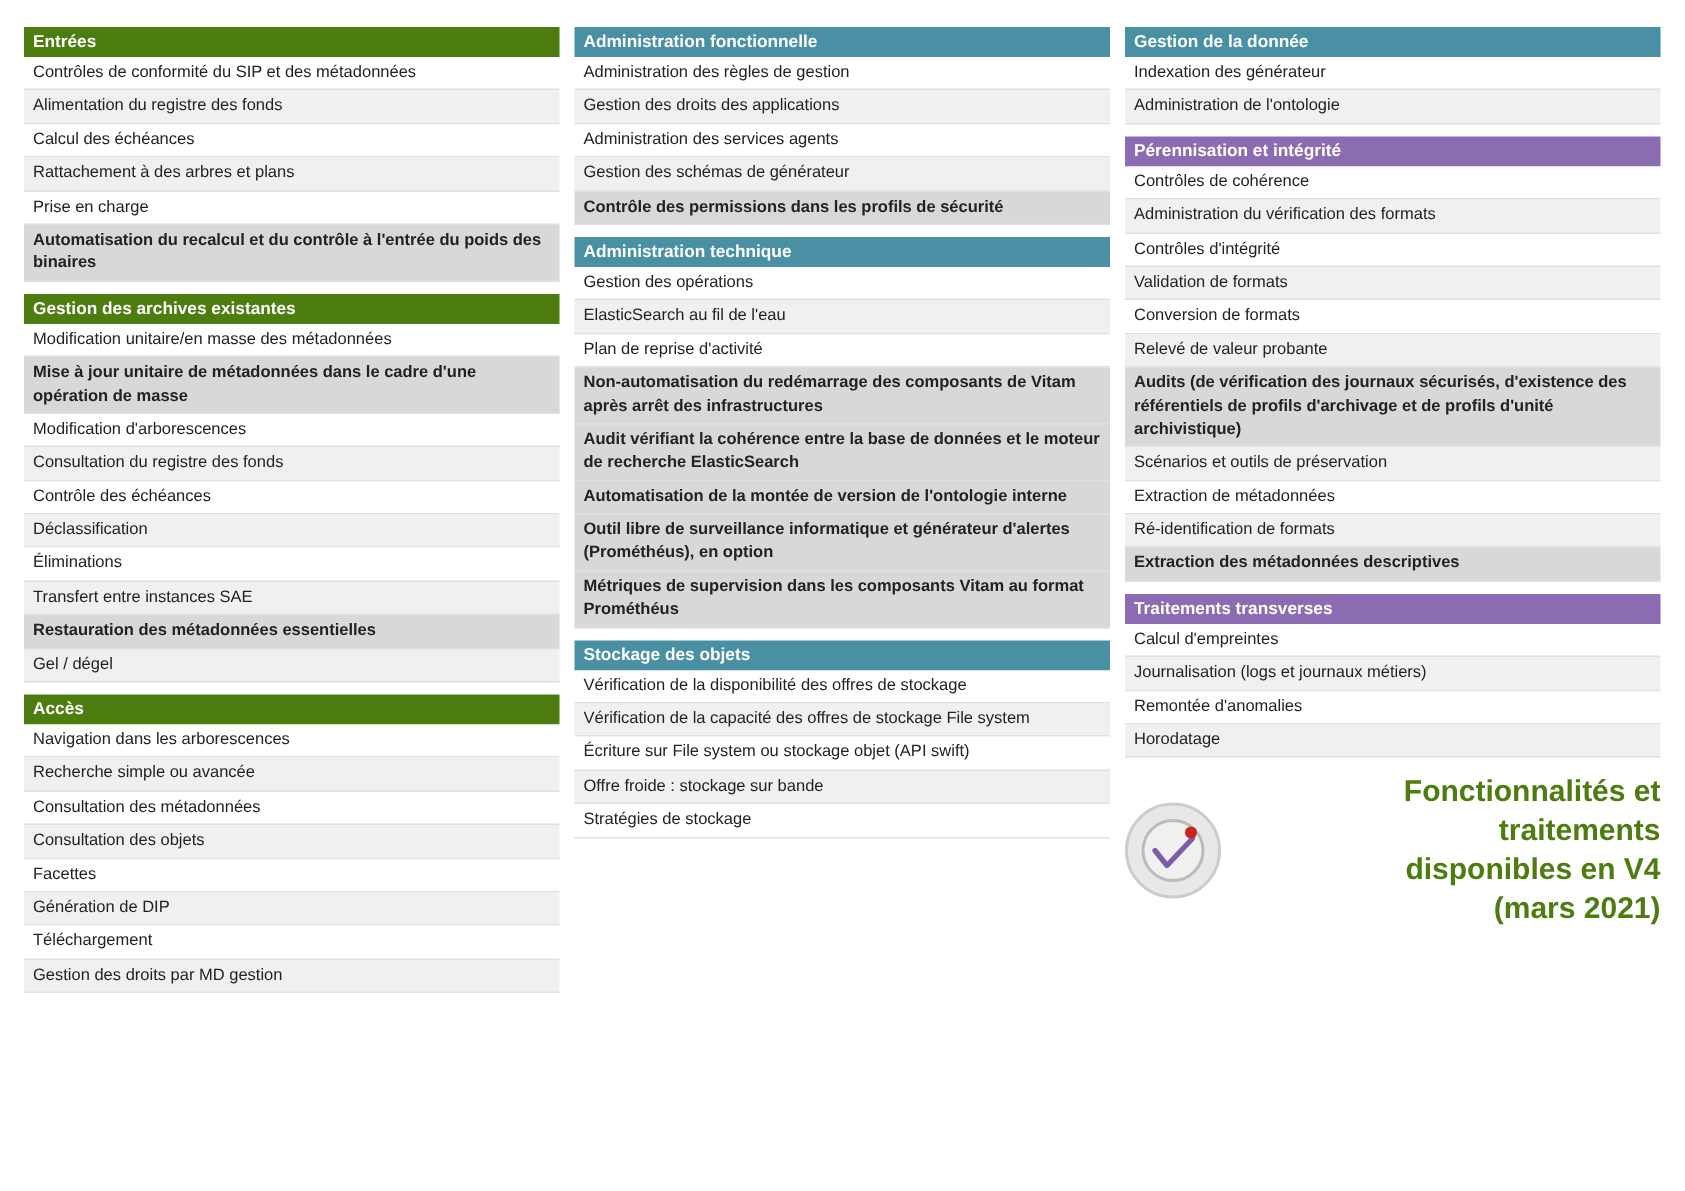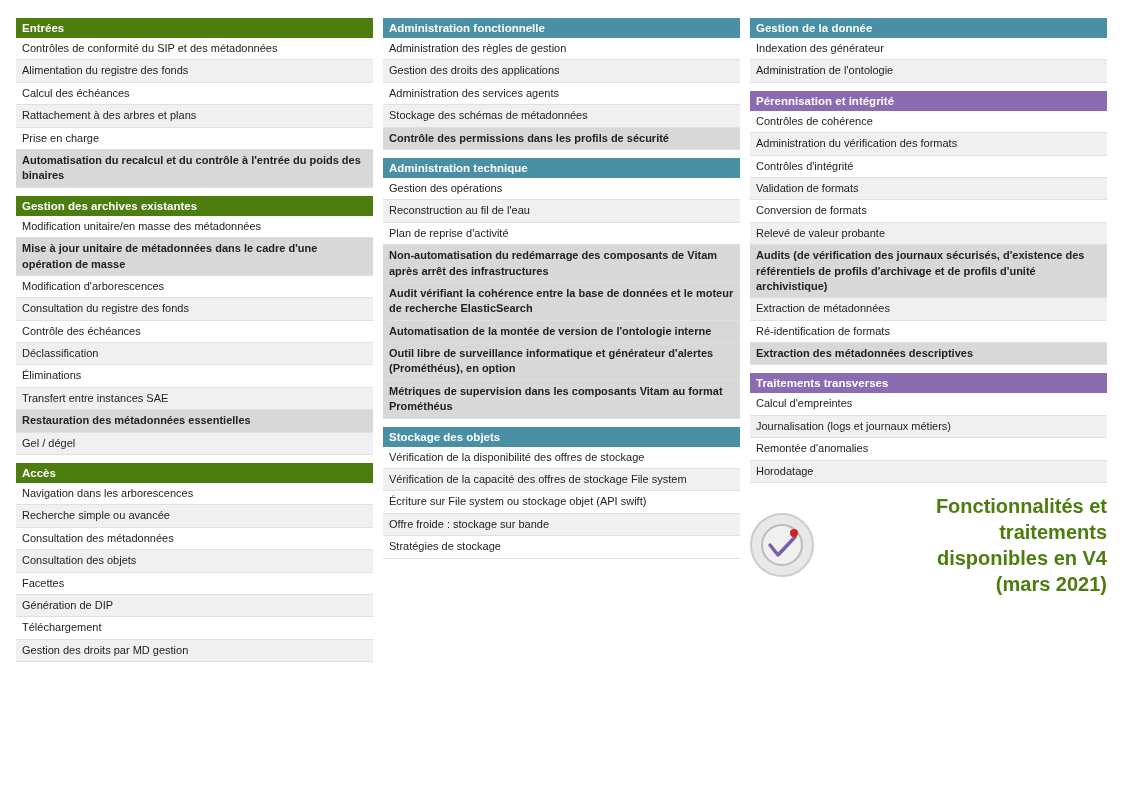--- a/index.html
+++ b/index.html
@@ -113,29 +113,29 @@
       </div>
     </div>
 
   <div id="col2-container">
       <div class="section">
         <div class="section-header blue">Administration fonctionnelle</div>
         <div class="rows-container">
           <div class="row">Administration des règles de gestion</div>
           <div class="row">Gestion des droits des applications</div>
           <div class="row">Administration des services agents</div>
-          <div class="row">Stockage des schémas de métadonnées</div>
+          <div class="row">Gestion des schémas de générateur</div>
           <div class="row bold">Contrôle des permissions dans les profils de sécurité</div>
         </div>
       </div>
       <div class="section">
         <div class="section-header blue">Administration technique</div>
         <div class="rows-container">
           <div class="row">Gestion des opérations</div>
-          <div class="row">Reconstruction au fil de l'eau</div>
+          <div class="row">ElasticSearch au fil de l'eau</div>
           <div class="row">Plan de reprise d'activité</div>
           <div class="row bold">Non-automatisation du redémarrage des composants de Vitam après arrêt des infrastructures</div>
           <div class="row bold">Audit vérifiant la cohérence entre la base de données et le moteur de recherche ElasticSearch</div>
           <div class="row bold">Automatisation de la montée de version de l'ontologie interne</div>
           <div class="row bold">Outil libre de surveillance informatique et générateur d'alertes (Prométhéus), en option</div>
           <div class="row bold">Métriques de supervision dans les composants Vitam au format Prométhéus</div>
         </div>
       </div>
       <div class="section">
         <div class="section-header blue">Stockage des objets</div>
@@ -160,20 +160,21 @@
       <div class="section">
         <div class="section-header pink-purple">Pérennisation et intégrité</div>
         <div class="rows-container">
           <div class="row">Contrôles de cohérence</div>
           <div class="row">Administration du vérification des formats</div>
           <div class="row">Contrôles d'intégrité</div>
           <div class="row">Validation de formats</div>
           <div class="row">Conversion de formats</div>
           <div class="row">Relevé de valeur probante</div>
           <div class="row bold">Audits (de vérification des journaux sécurisés, d'existence des référentiels de profils d'archivage et de profils d'unité archivistique)</div>
+          <div class="row">Scénarios et outils de préservation</div>
           <div class="row">Extraction de métadonnées</div>
           <div class="row">Ré-identification de formats</div>
           <div class="row bold">Extraction des métadonnées descriptives</div>
         </div>
       </div>
       <div class="section">
         <div class="section-header pink-purple">Traitements transverses</div>
         <div class="rows-container">
           <div class="row">Calcul d'empreintes</div>
           <div class="row">Journalisation (logs et journaux métiers)</div>

